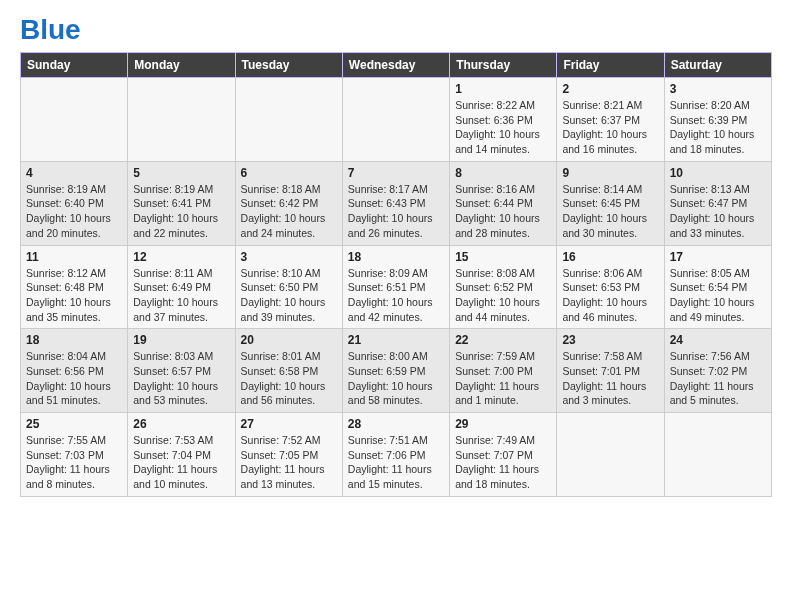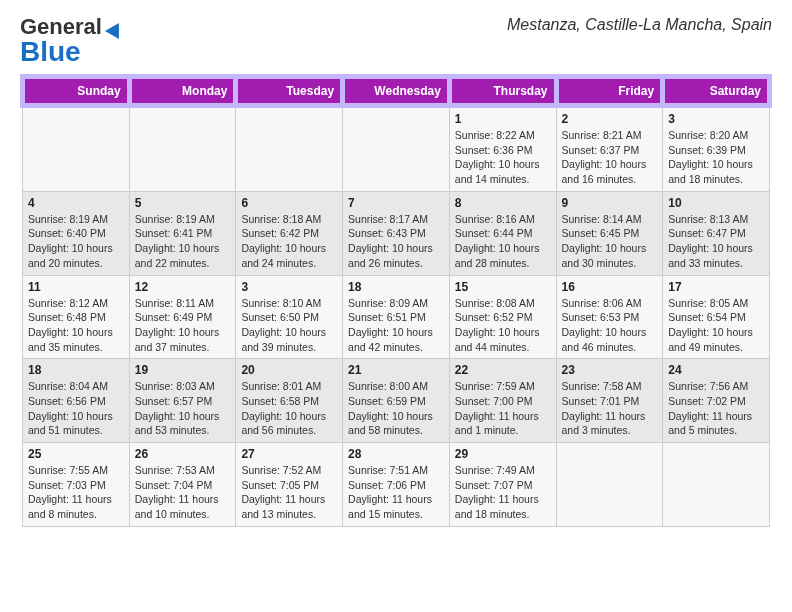--- a/index.html
+++ b/index.html
@@ -60,27 +60,27 @@
       font-size: 16px;
       color: #333;
       font-style: italic;
     }
     .calendar-table {
       width: 100%;
       border-collapse: collapse;
       font-size: 11px;
     }
     .calendar-table thead th {
-      background-color: #a21caf;
+      background-color: #404040;
       color: #fff;
-      text-align: right;
+      text-align: left;
       padding: 5px 6px;
       font-size: 12px;
       font-weight: bold;
-      border: 5px solid #c4b5fd;
+      border: 1px solid #c4b5fd;
     }
     .calendar-table tbody td {
       border: 1px solid #ccc;
       vertical-align: top;
       padding: 4px 5px;
       width: calc(100% / 7);
       min-height: 70px;
       background: #fff;
     }
     .calendar-table tbody tr:nth-child(odd) td {
@@ -99,28 +99,23 @@
       color: #333;
       font-size: 10.5px;
       line-height: 1.4;
     }
   </style>
 </head>
 <body>
 
 <div class="header-area">
   <div class="logo">
-    <div class="logo-row">
-      <span class="logo-general">General</span>
-      <span class="logo-icon"></span>
-    </div>
     <span class="logo-blue">Blue</span>
   </div>
   <div class="title-area">
-    <div class="location-title">Mestanza, Castille-La Mancha, Spain</div>
   </div>
 </div>
 
 <table class="calendar-table">
   <thead>
     <tr>
     <th>Sunday</th>
         <th>Monday</th>
         <th>Tuesday</th>
         <th>Wednesday</th>

